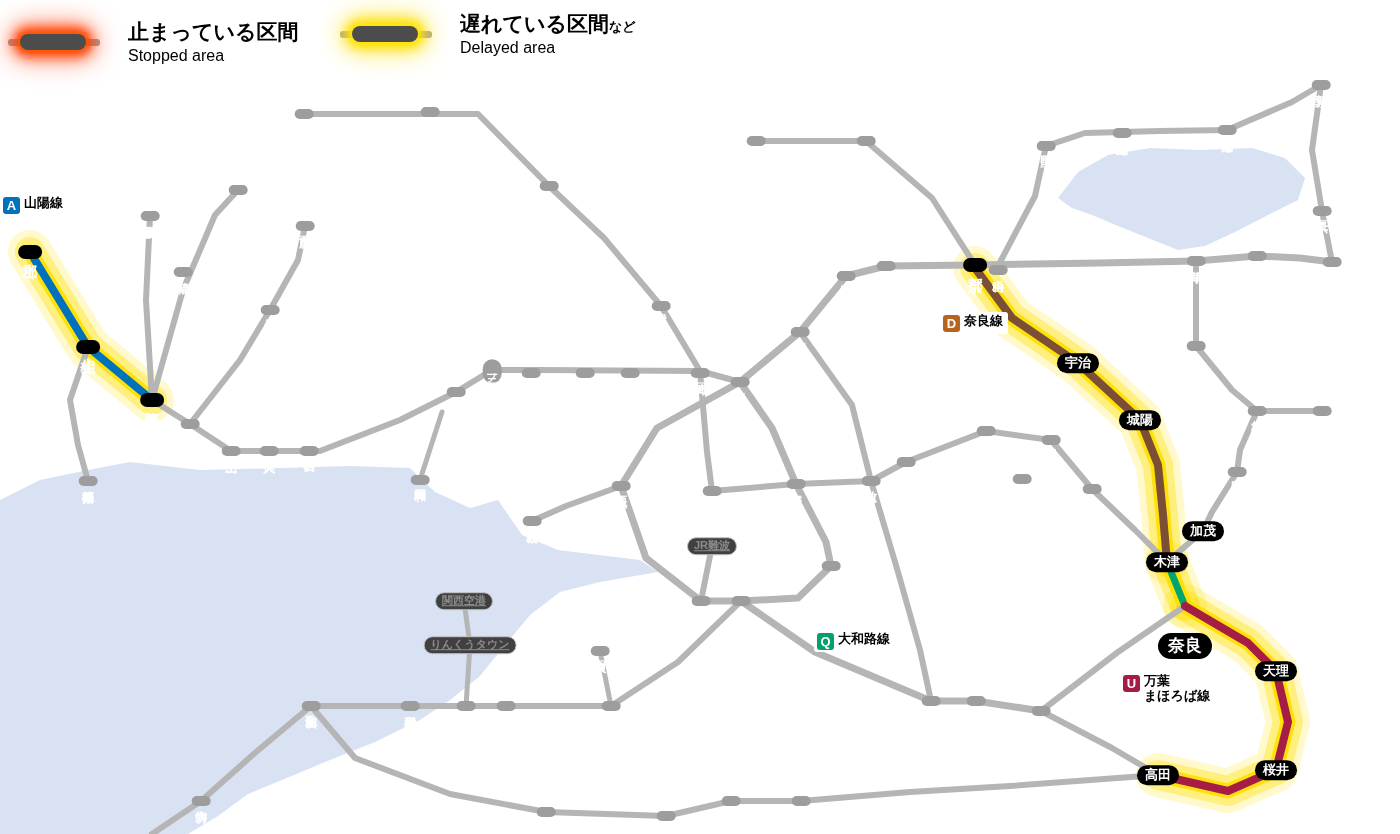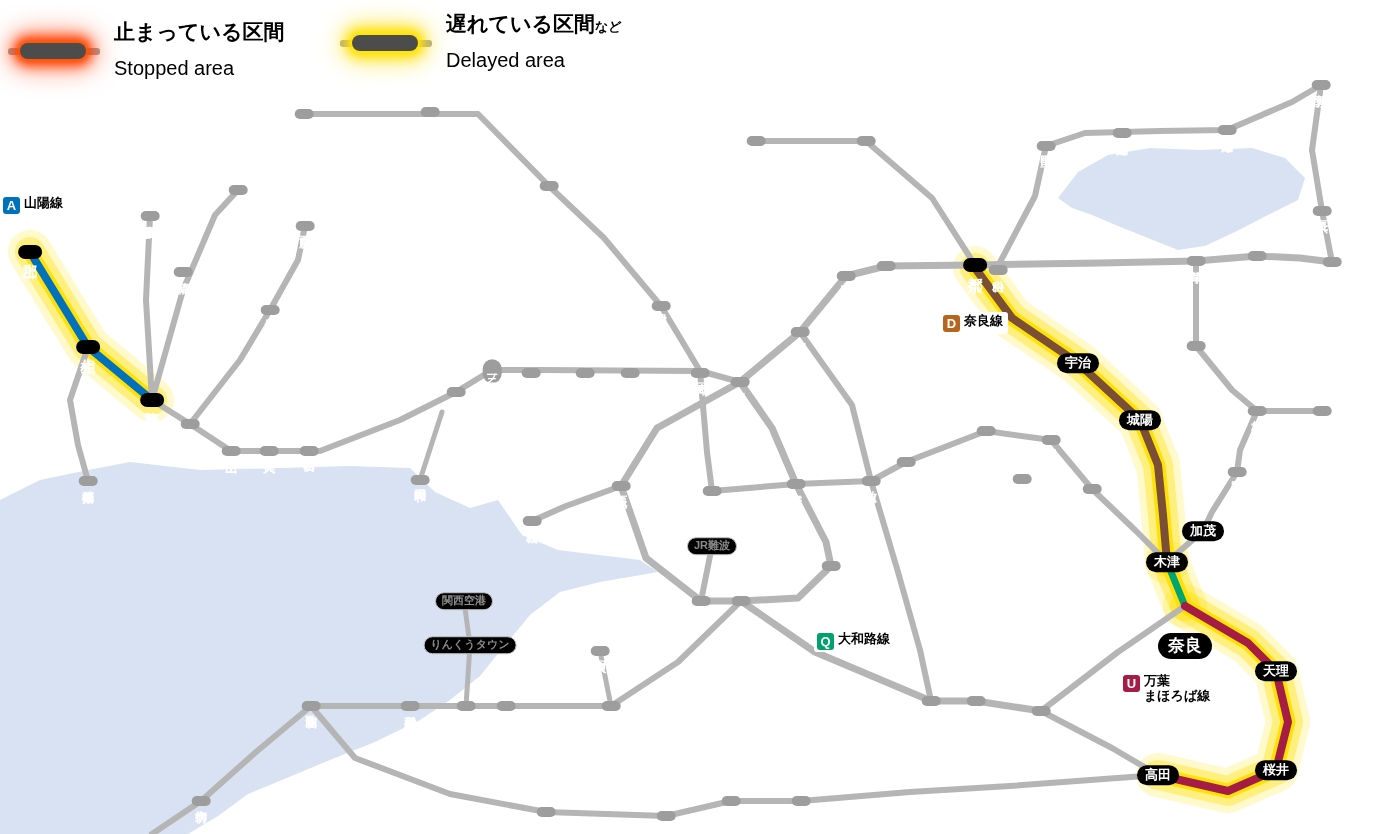--- a/index.html
+++ b/index.html
@@ -1,44 +1,44 @@
 <!DOCTYPE html>
 <html><head>
 <meta charset="utf-8">
 <style>
   html,body{margin:0;padding:0;background:#fff;}
   body{font-family:"Liberation Sans","DejaVu Sans",sans-serif;}
   #stage{position:relative;width:1400px;height:834px;overflow:hidden;background:#fff;}
   #map-svg{position:absolute;left:0;top:0;}
 
   
-  .legend-item{position:absolute;display:flex;align-items:center;gap:14px;z-index:40;}
+  .legend-item{position:absolute;display:flex;align-items:flex-start;gap:28px;z-index:40;}
   .legend-glyph{position:relative;width:92px;height:40px;flex:0 0 auto;margin-top:2px;}
   .legend-glyph .track{position:absolute;left:0;top:17px;width:92px;height:7px;background:#a2a2a2;border-radius:3px;}
   .legend-glyph .pill{position:absolute;left:12px;top:12px;width:66px;height:16px;border-radius:9px;background:#4c4c4c;}
   .legend-glyph.stopped .pill{box-shadow:0 0 4px 2px #ff5a00,0 0 12px 6px #ff3c00,0 0 24px 11px rgba(255,60,0,.55);}
   .legend-glyph.delayed .pill{box-shadow:0 0 4px 2px #ffe60a,0 0 12px 6px #ffdf00,0 0 24px 11px rgba(255,224,0,.6);}
   .legend-title{font-size:21px;font-weight:bold;color:#000;line-height:1.15;white-space:nowrap;}
   .legend-title .suffix{font-size:13px;font-weight:bold;}
-  .legend-sub{font-size:20px;color:#000;margin-top:13px;}
+  .legend-sub{font-size:16px;color:#000;margin-top:3px;}
 
   
   .line-label{position:absolute;display:inline-flex;align-items:flex-start;gap:4px;background:#fff;border-radius:3px;padding:2px 5px 2px 3px;z-index:30;}
   .line-label .sq{display:inline-flex;align-items:center;justify-content:center;width:17px;height:17px;border-radius:3px;color:#fff;font-size:13px;font-weight:bold;flex:0 0 auto;margin-top:1px;}
   .line-label .nm{font-size:13px;font-weight:bold;color:#000;line-height:1.15;white-space:nowrap;}
 
   
   .st{position:absolute;transform:translate(-50%,-50%);z-index:20;box-sizing:border-box;
       font-weight:bold;text-align:center;white-space:nowrap;line-height:1.05;}
   .st.v{writing-mode:vertical-rl;text-orientation:upright;}
   .st.gray{background:#9d9d9d;color:#fff;font-size:12px;border-radius:11px;padding:5px 3px;}
   .st.black{background:#000;color:#fff;font-size:13px;border-radius:11px;padding:3px 8px;}
   .st.black.v{font-size:15px;padding:7px 4px;border-radius:13px;}
   .st.black.big{font-size:17px;padding:4px 10px;border-radius:13px;margin-top:40px;}
-  .st.minor{background:#000000;color:#8c8c8c;font-size:11px;border:1px solid #c2c2c2;border-radius:10px;padding:2px 6px;}
+  .st.minor{background:#404040;color:#8c8c8c;font-size:11px;border:1px solid #c2c2c2;border-radius:10px;padding:2px 6px;text-decoration:underline;}
 </style>
 </head>
 <body>
 
 <div id="stage">
 
   <svg id="map-svg" width="1400" height="834" viewBox="0 0 1400 834">
       <polygon points="0,500 40,480 88,470 130,462 200,470 280,468 350,466 410,468 435,492 470,508 498,500 522,535 558,550 640,560 658,572 600,582 560,592 530,615 505,645 480,676 450,700 420,720 375,742 325,762 282,780 248,794 218,816 188,834 0,834" fill="#d9e2f3"></polygon>
       <polygon points="1058,198 1078,172 1108,155 1150,148 1200,150 1252,148 1285,158 1305,178 1298,200 1268,215 1235,232 1205,246 1178,250 1148,238 1118,226 1092,215 1072,208" fill="#d9e2f3"></polygon>
       <polyline points="30,252 88,347 152,400" fill="none" stroke="#ffdf00" stroke-width="44" opacity="0.2" stroke-linecap="round" stroke-linejoin="round"></polyline>

